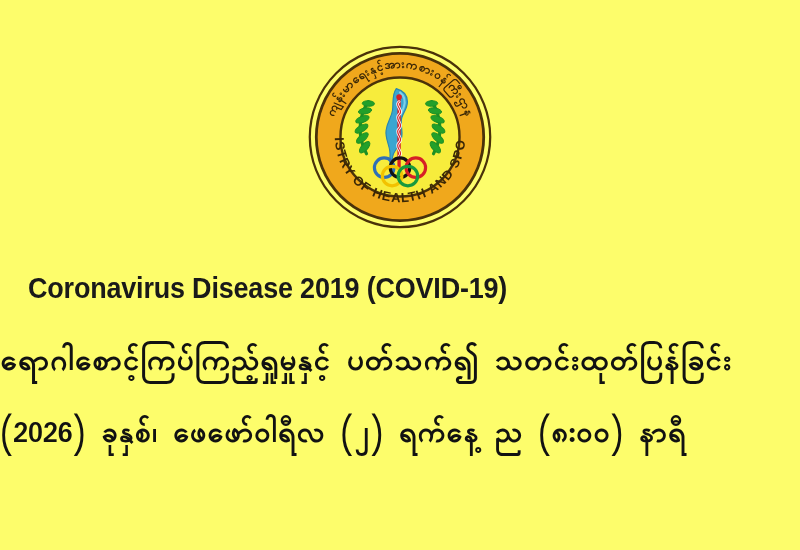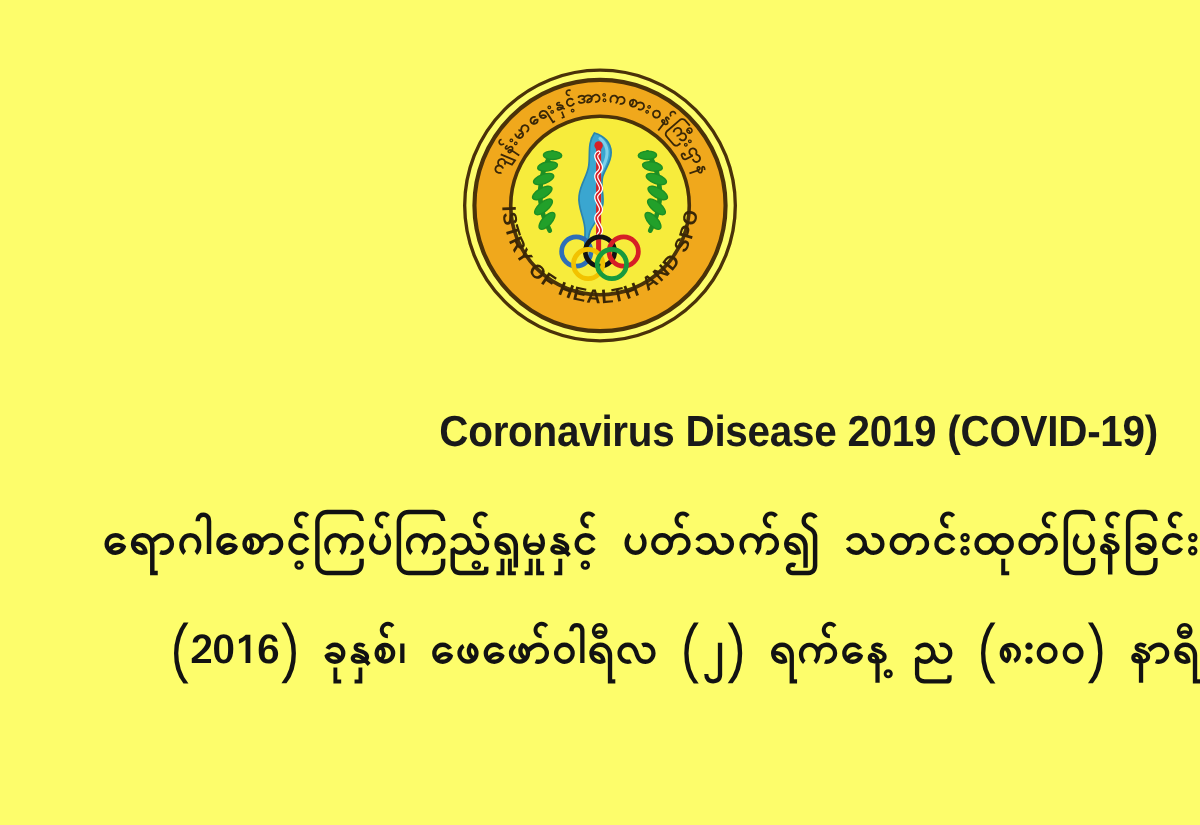--- a/index.html
+++ b/index.html
@@ -41,21 +41,21 @@
     width: 186px;
     height: 186px;
   }
 
   
   .text-block {
     position: absolute;
     left: 0;
     right: 0;
     top: 272px;
-    text-align: right;
+    text-align: left;
   }
   .line-en {
     font-family: "Liberation Sans Narrow", "Liberation Sans", sans-serif;
     font-weight: bold;
     font-size: 29px;
     letter-spacing: -0.2px;
     color: #1a1a1a;
     line-height: 1.12;
     white-space: nowrap;
     transform: scaleX(0.93);
@@ -153,16 +153,16 @@
           <circle cx="91.5" cy="142" r="10.5" stroke="#f2c200"></circle>
           <circle cx="108.5" cy="142" r="10.5" stroke="#189a3e"></circle>
         </g>
       </svg>
     </div>
   </div>
 
   <div class="text-block">
     <div class="line-en">Coronavirus Disease 2019 (COVID-19)</div>
     <div class="line-my line-my-1">ရောဂါစောင့်ကြပ်ကြည့်ရှုမှုနှင့် ပတ်သက်၍ သတင်းထုတ်ပြန်ခြင်း</div>
-    <div class="line-my line-my-2">(2016) ခုနှစ်၊ ဖေဖော်ဝါရီလ (၂) ရက်နေ့ ည (၈:၀၀) နာရီ</div>
+    <div class="line-my line-my-2">(2026) ခုနှစ်၊ ဖေဖော်ဝါရီလ (၂) ရက်နေ့ ည (၈:၀၀) နာရီ</div>
   </div>
 
 </div>
 
 </body></html>

